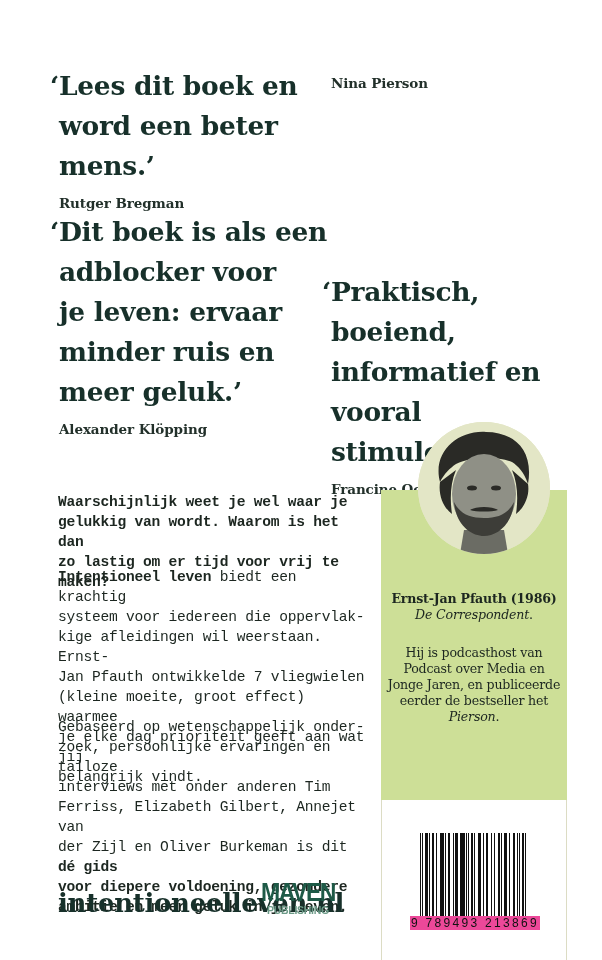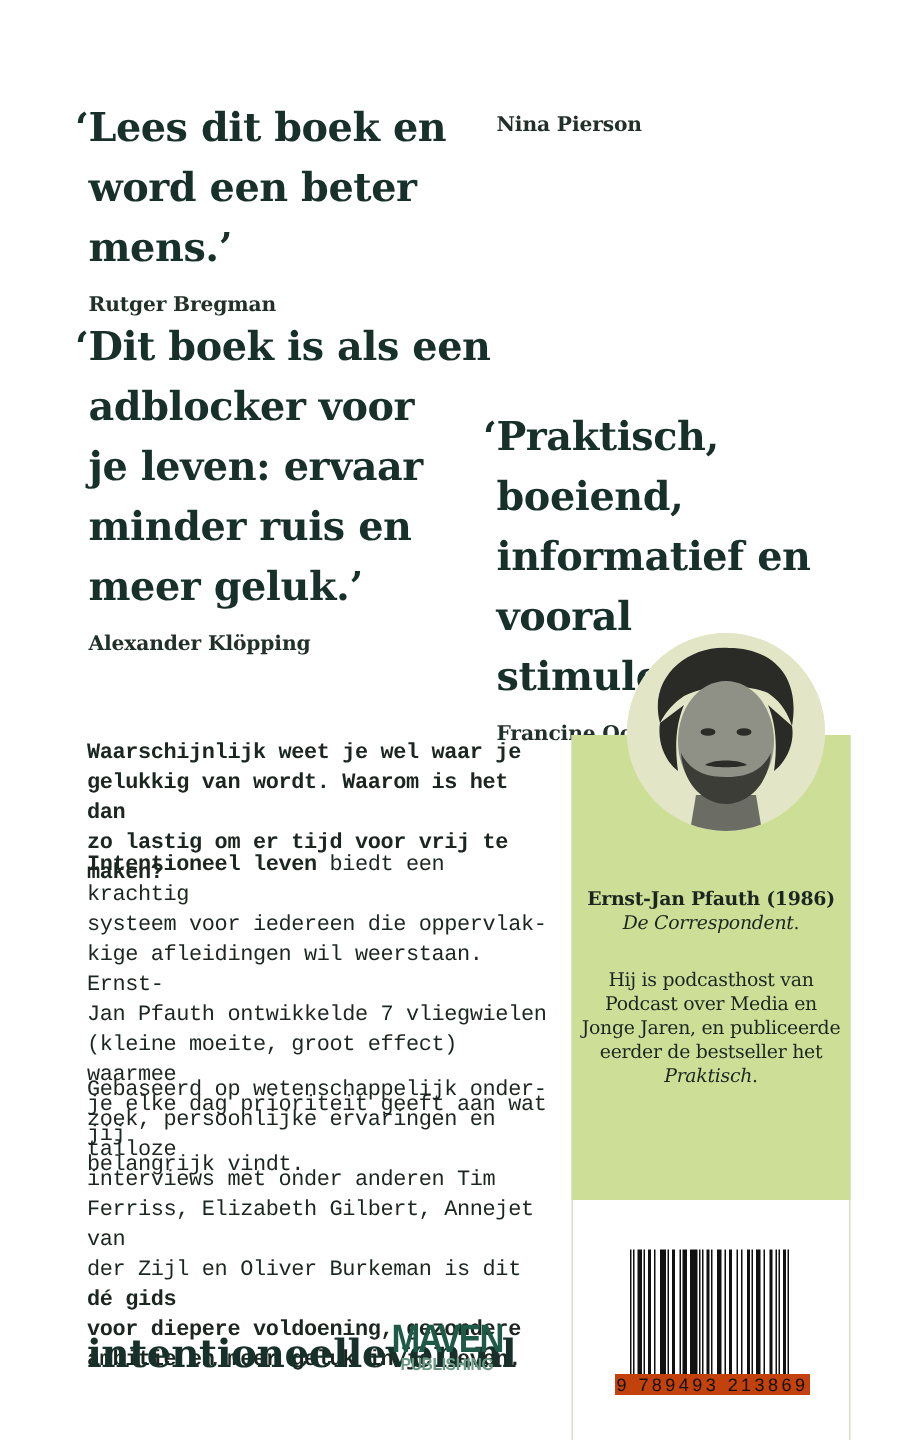--- a/index.html
+++ b/index.html
@@ -41,21 +41,21 @@
   .bio { position:absolute; left:384px; width:180px; text-align:center; font-size:12.6px; line-height:16px; color:#1c2620; letter-spacing:-0.2px; }
   .bio p { margin:0; }
   #bio1 { top:591px; }
   #bio2 { top:645px; }
   .bio i { font-style:italic; }
 
   .barcode { position:absolute; left:410px; top:833px; width:140px; height:100px; }
   .barcode .bars { position:absolute; left:10px; top:0; height:90px; width:124px; display:flex; align-items:flex-start; }
   .barcode .bars span { display:block; height:90px; background:#111; }
   .barcode .isbn { position:absolute; left:0; top:83px; font-family:"Liberation Sans", sans-serif; font-size:12px; letter-spacing:2.3px; color:#111; background:transparent; }
-  .barcode .isbn span { background:#c2410c; padding:0 1px; }
+  .barcode .isbn span { background:#ec4899; padding:0 1px; }
 </style>
 </head>
 <body>
 
 <div class="quote" id="q1">
   <div class="q-text">‘Lees dit boek en
 word een beter
 mens.’</div>
   <div class="q-author">Rutger Bregman</div>
 </div>
@@ -131,21 +131,21 @@
     <path d="M22 60 C20 74 26 86 34 92 C32 78 32 62 38 48 Z" fill="#2a2a26"></path>
     <path d="M110 62 C112 74 106 86 98 92 C100 78 100 62 94 48 Z" fill="#2a2a26"></path>
   </svg>
 </div>
 
 <div class="bio" id="bio1">
   <p><b>Ernst-Jan Pfauth (1986)</b></p>
   <p><i>De Correspondent</i><span>.</span></p>
 </div>
 <div class="bio" id="bio2">
-  <p><span>Hij is podcasthost van Podcast over Media en Jonge Jaren, en publi­ceerde eerder de best­seller het </span><i>Praktisch</i><span>.</span></p>
+  <p><span>Hij is podcasthost van Podcast over Media en Jonge Jaren, en publi­ceerde eerder de best­seller het </span><i>Pierson</i><span>.</span></p>
 </div>
 
 <div class="barcode">
   <div class="bars">
     <span style="width:1px;margin-right:1px"></span>
       <span style="width:1px;margin-right:2px"></span>
     <span style="width:3px;margin-right:1px"></span>
       <span style="width:1px;margin-right:2px"></span>
     <span style="width:2px;margin-right:2px"></span>
       <span style="width:1px;margin-right:3px"></span>

